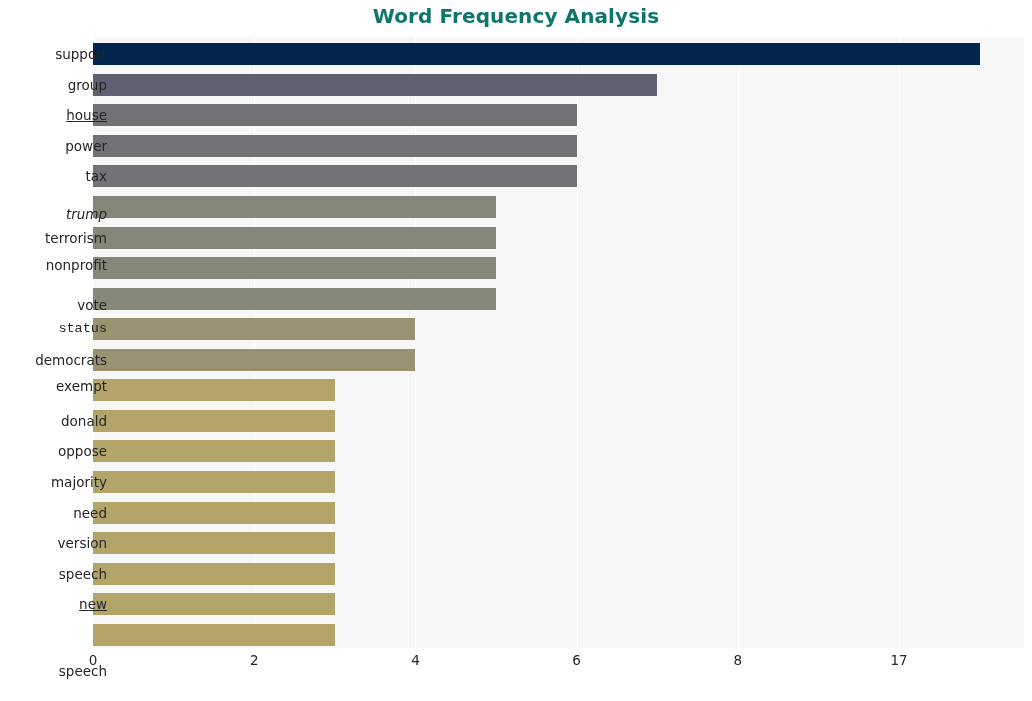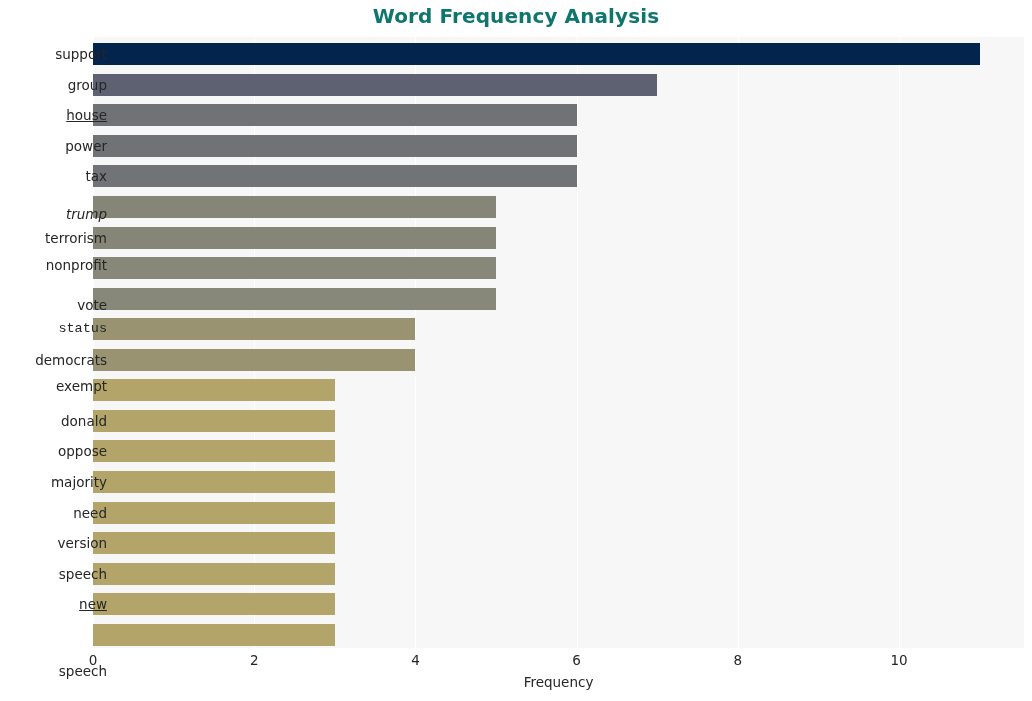--- a/index.html
+++ b/index.html
@@ -175,18 +175,17 @@
       <div class="y-tick-label" style="top: 560.175px; text-decoration: underline;">new</div>
       <div class="y-tick-label" style="top: 590.725px; margin-top: 36px;">speech</div>
     </div>
 
   <div id="x-axis">
       <div class="x-tick-label" style="left: 0px;">0</div>
       <div class="x-tick-label" style="left: 161.212px;">2</div>
       <div class="x-tick-label" style="left: 322.424px;">4</div>
       <div class="x-tick-label" style="left: 483.636px;">6</div>
       <div class="x-tick-label" style="left: 644.848px;">8</div>
-      <div class="x-tick-label" style="left: 806.061px;">10</div>
+      <div class="x-tick-label" style="left: 806.061px;">17</div>
     </div>
 
-  <div id="x-axis-title">Frequency</div>
 
 </div>
 
 </body></html>

